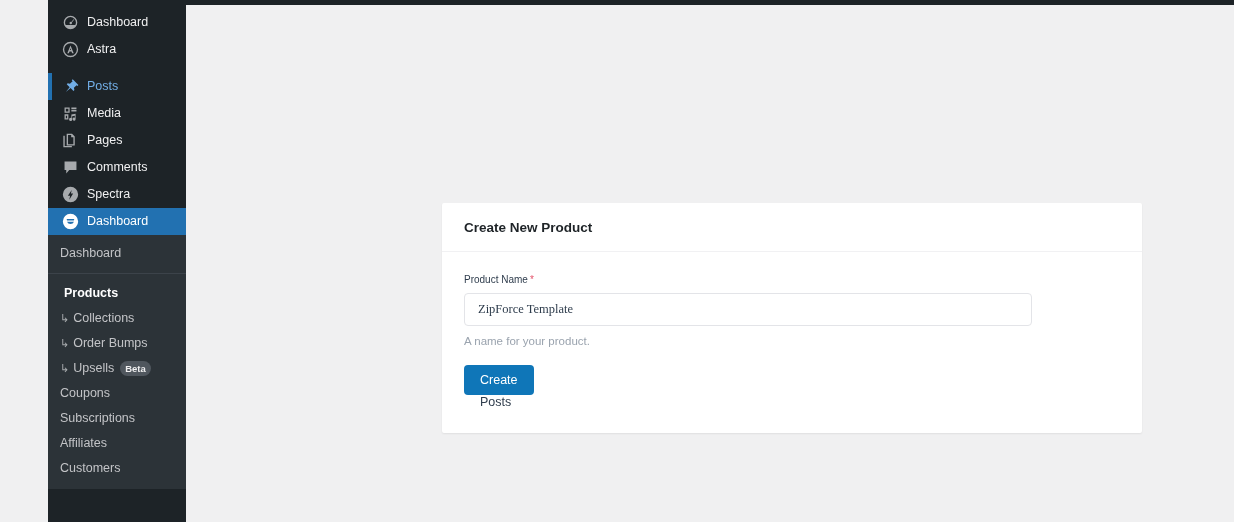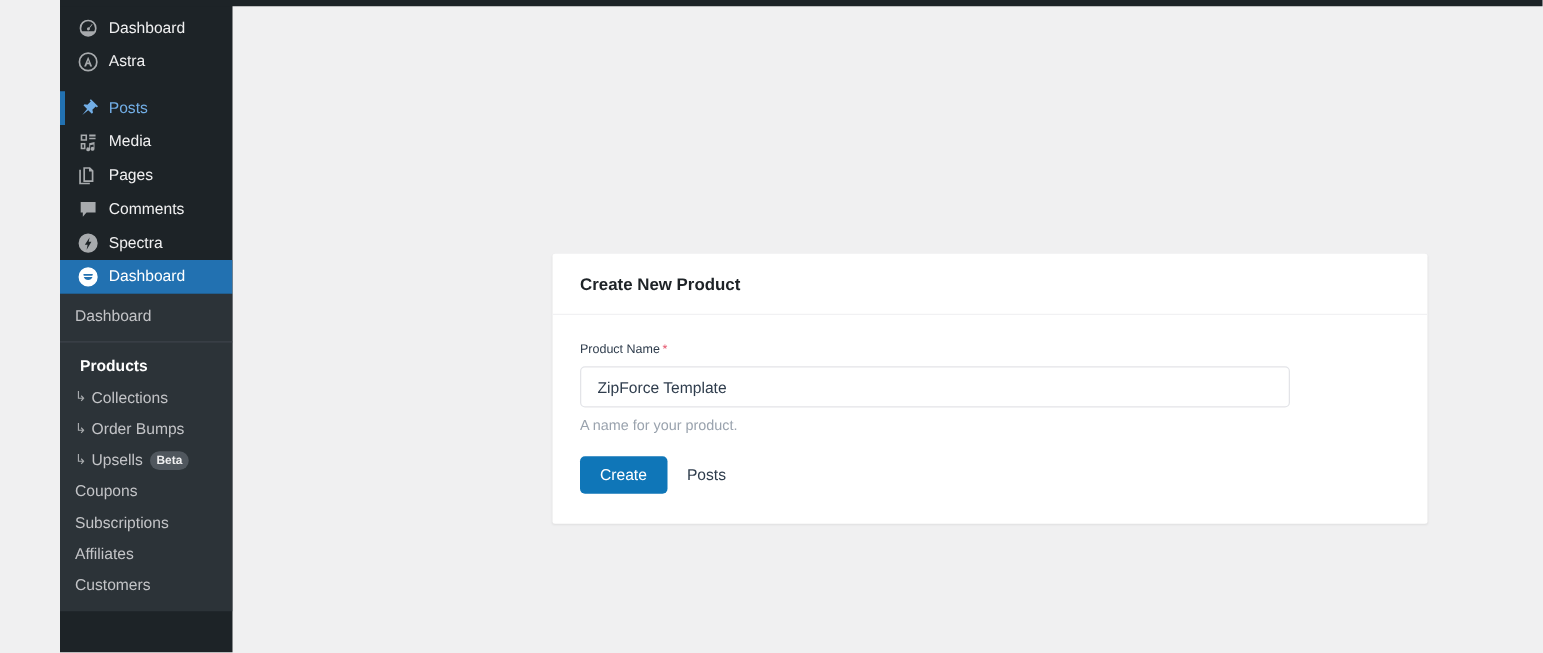--- a/index.html
+++ b/index.html
@@ -158,35 +158,36 @@
   .req { color: #e4526a; margin-left: 2px; }
 
   .text-input {
     display: block;
     width: 568px;
     height: 33px;
     padding: 0 13px;
     border: 1px solid #e3e4e8;
     border-radius: 4px;
     background: #fff;
-    font-family: Liberation Sans, sans-serif;
+    font-family: Liberation Serif, serif;
     font-size: 12.5px;
     color: #2f3d4d;
     outline: none;
   }
   .help-text {
     margin-top: 9px;
     font-size: 11.5px;
     color: #9aa3ae;
   }
 
   .actions {
     margin-top: 18px;
     display: flex;
-    align-items: center;
+    align-items: flex-start;
+    flex-direction: column;
   }
   .btn-primary {
     background: #0f76b8;
     border: none;
     border-radius: 4px;
     color: #fff;
     font-family: "Liberation Sans", sans-serif;
     font-size: 12.5px;
     font-weight: 500;
     height: 30px;

